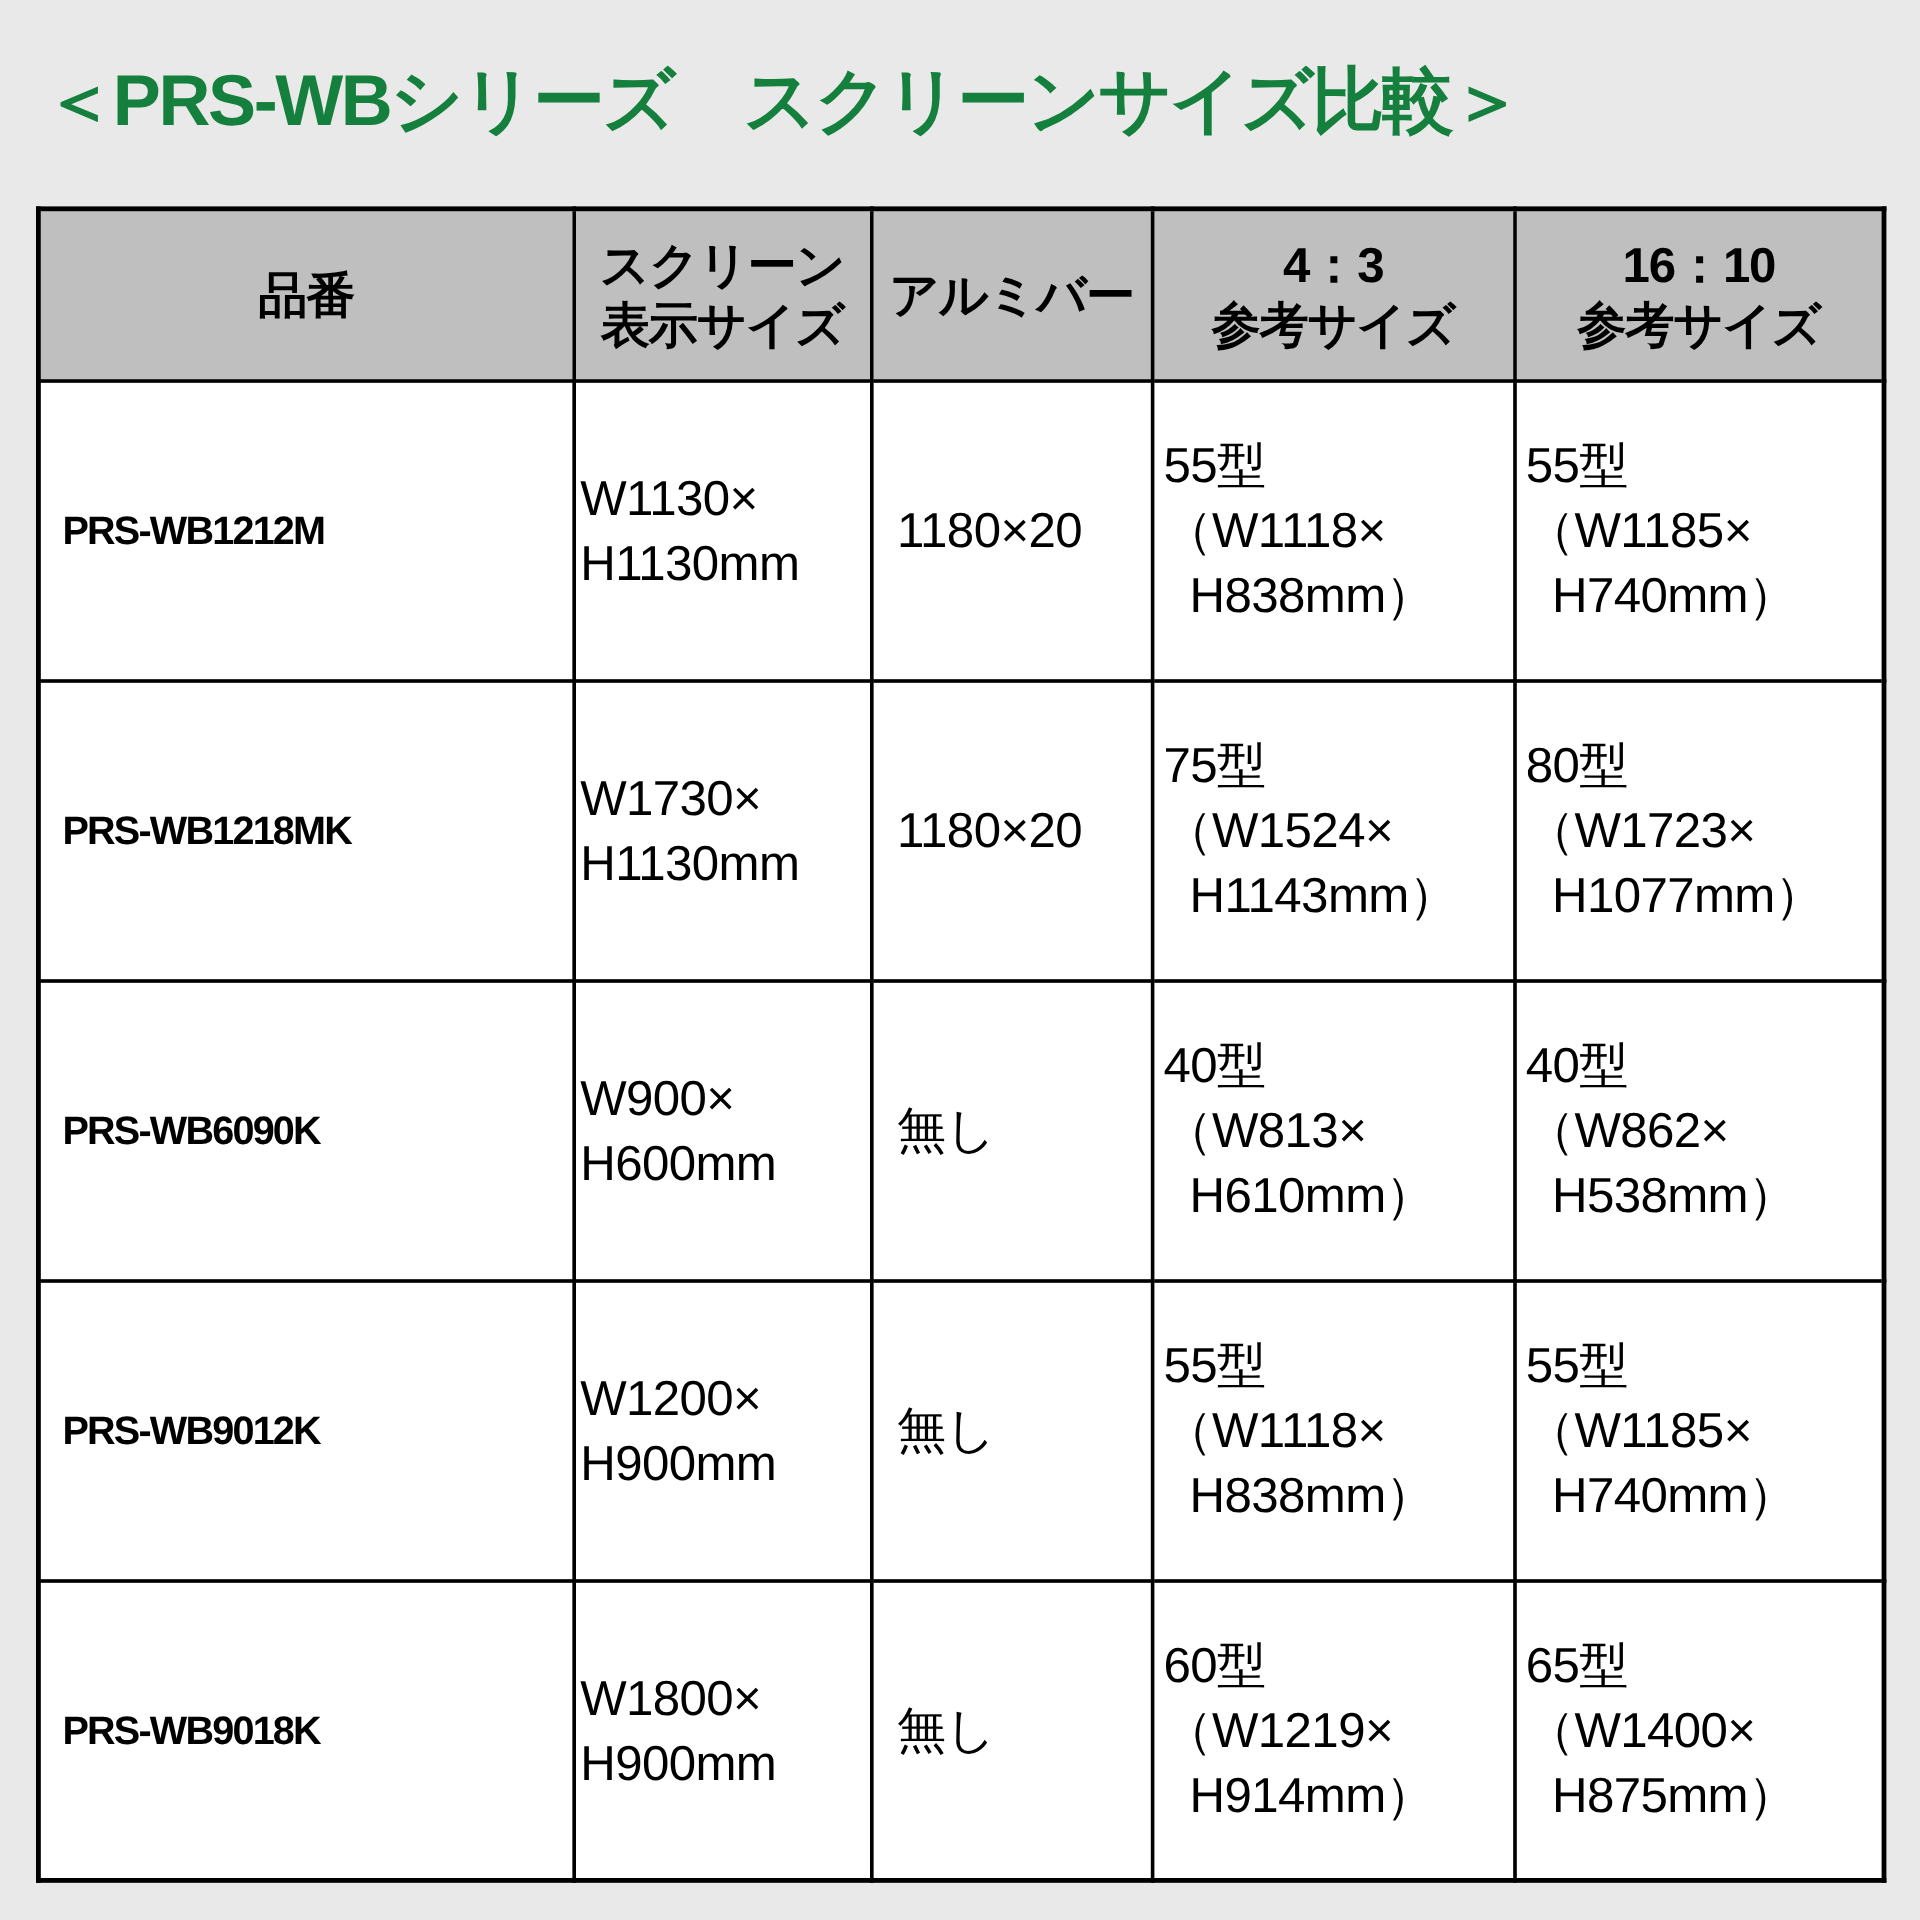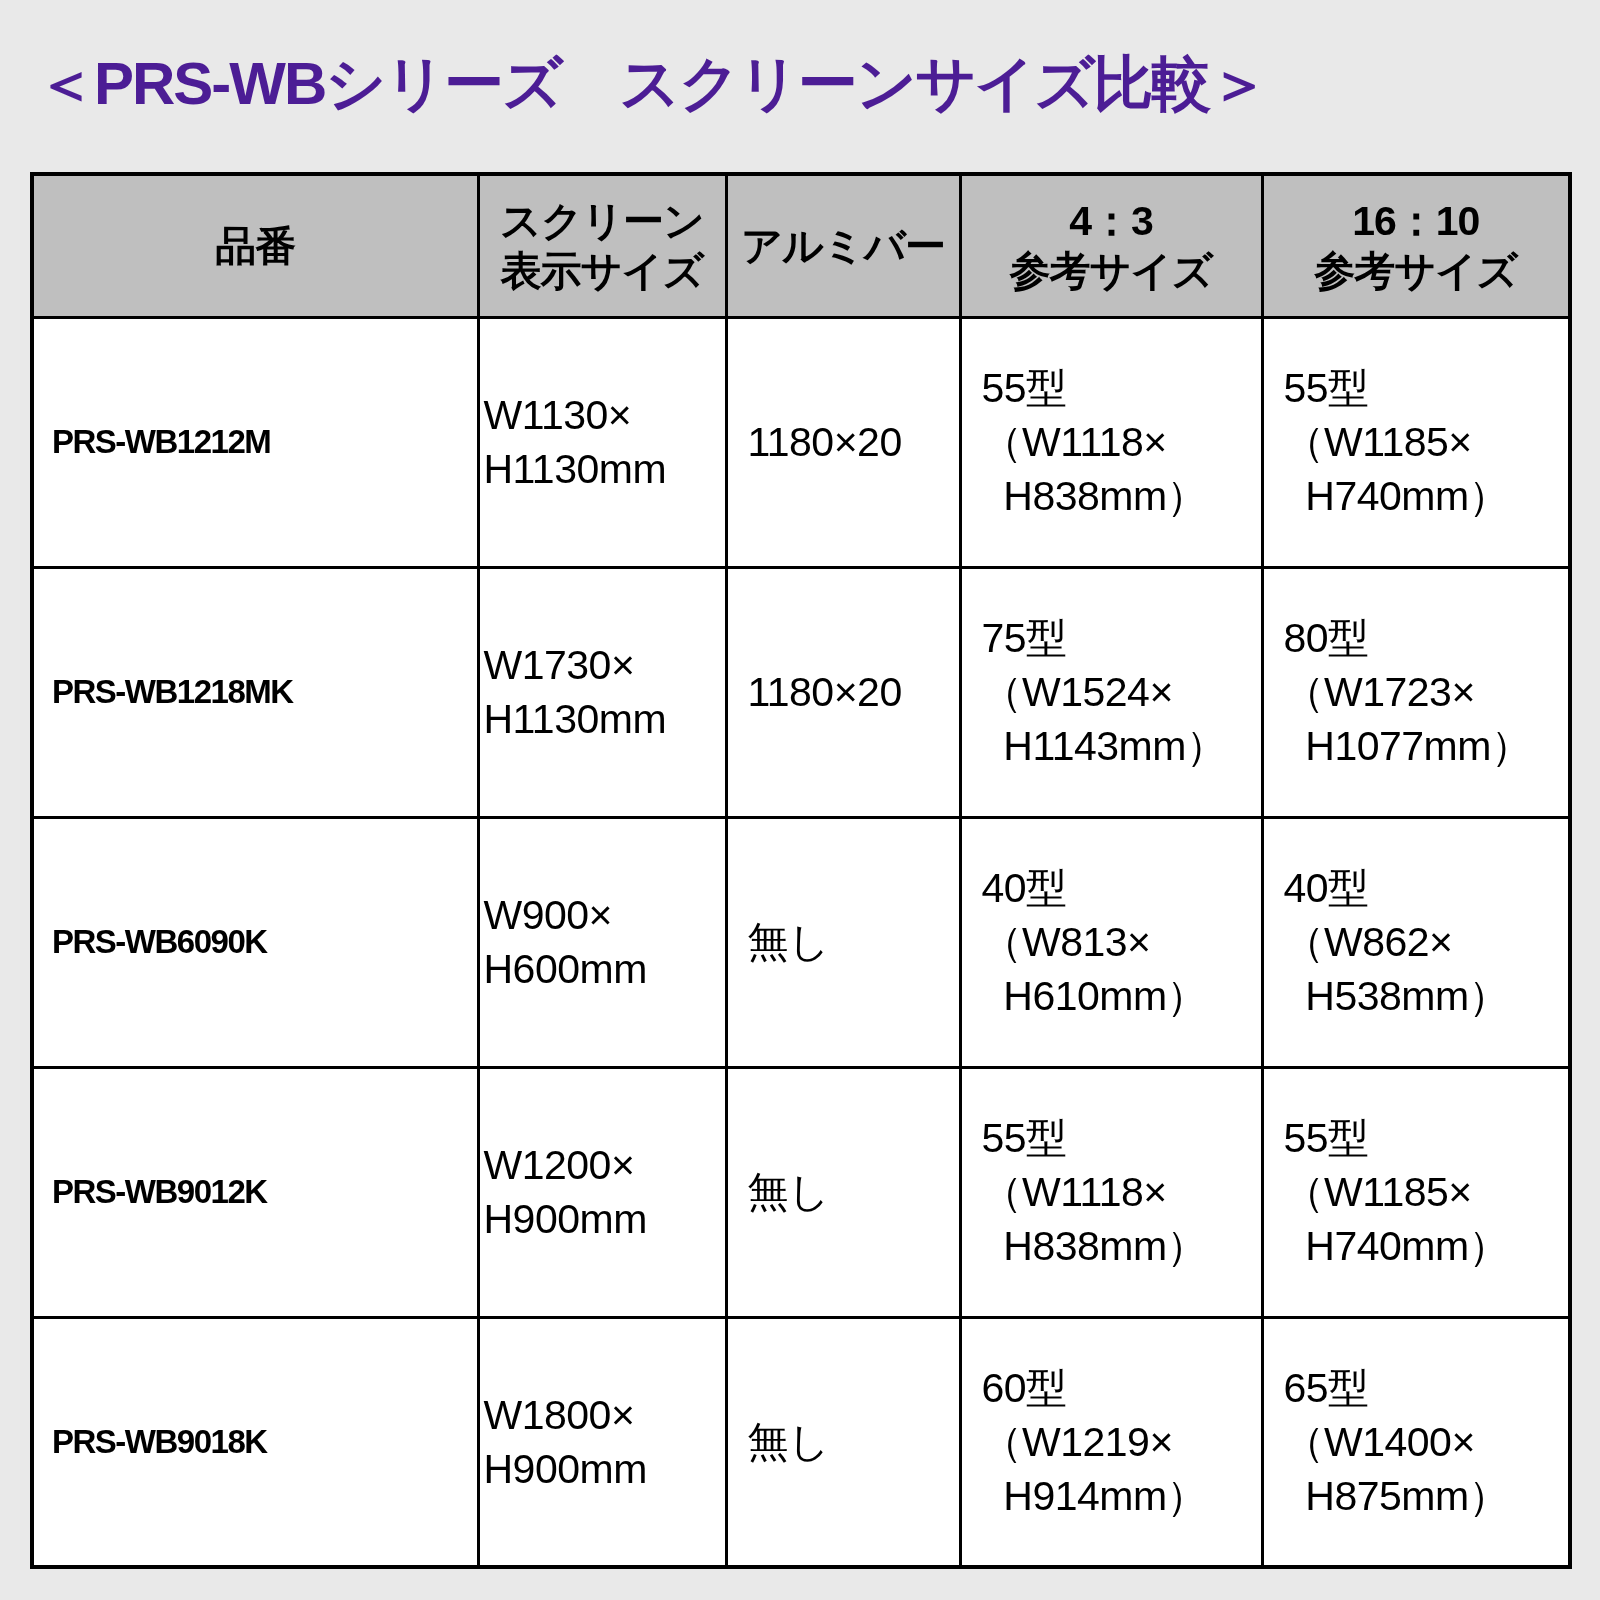--- a/index.html
+++ b/index.html
@@ -12,21 +12,21 @@
     color: #000;
     overflow: hidden;
   }
   .page-title {
     position: absolute;
     left: 36px;
     top: 44px;
     font-size: 60px;
     font-weight: bold;
     letter-spacing: -2px;
-    color: #4c1d95;
+    color: #15803d;
     white-space: nowrap;
   }
   table.cmp {
     position: absolute;
     left: 30px;
     top: 172px;
     width: 1538px;
     border-collapse: collapse;
     table-layout: fixed;
     border: 4px solid #000;
@@ -56,21 +56,21 @@
     text-align: left;
   }
   td.cell-model {
     font-weight: bold;
     font-size: 33px;
     letter-spacing: -1.5px;
     padding-left: 18px;
   }
   td.cell-size  { padding-left: 4px; letter-spacing: -0.5px; }
   td.cell-bar   { padding-left: 20px; letter-spacing: -0.5px; margin-top: 28px; }
-  td.cell-ref   { padding-left: 20px; letter-spacing: -0.5px; }
+  td.cell-ref   { padding-left: 8px; letter-spacing: -0.5px; }
 </style>
 </head>
 <body>
 
 <div class="page-title">＜PRS-WBシリーズ　スクリーンサイズ比較＞</div>
 
 <table class="cmp">
   <colgroup>
     <col style="width:446px">
     <col style="width:248px">

